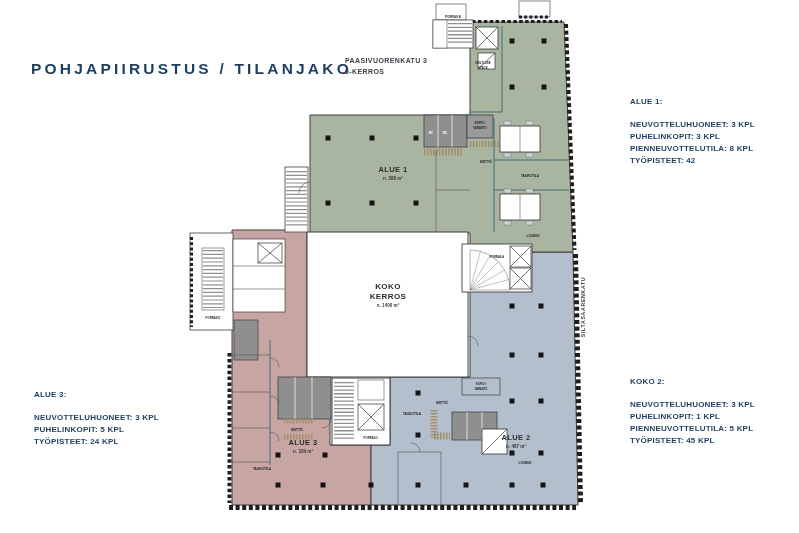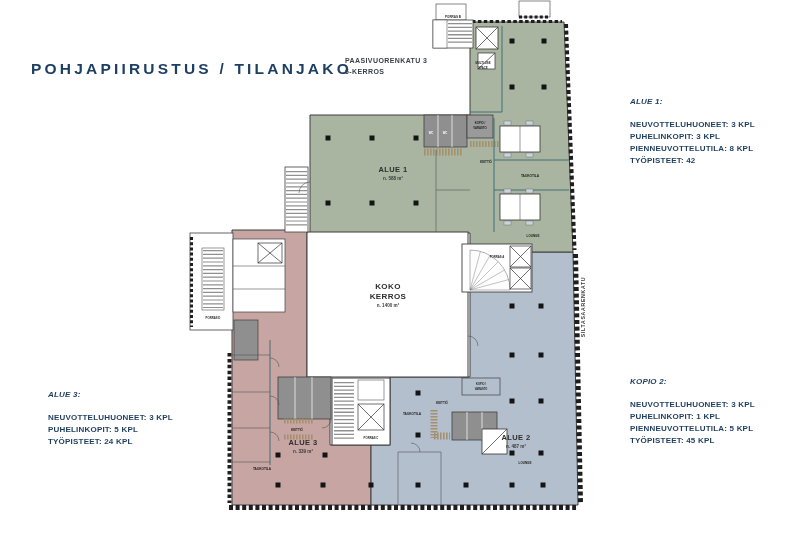--- a/index.html
+++ b/index.html
@@ -3,24 +3,24 @@
 <meta charset="utf-8">
 <style>
   html,body{margin:0;padding:0;}
   body{width:799px;height:533px;background:#ffffff;overflow:hidden;position:relative;
        font-family:"Liberation Sans",sans-serif;}
   .abs{position:absolute;}
   .title{left:31px;top:60px;font-size:15.5px;font-weight:800;letter-spacing:3.2px;color:#1d3f63;}
   .address{left:345px;top:56px;font-size:7px;font-weight:700;letter-spacing:.4px;
            line-height:1.55;color:#3b4148;}
   .stats{font-size:8px;font-weight:700;letter-spacing:.2px;color:#1e3e5f;line-height:1.5;}
-  .stats .heading{margin-bottom:11px;font-style:italic;}
+  .stats .heading{margin-bottom:11px;}
   .stats-a1{left:630px;top:96px;}
   .stats-a2{left:630px;top:376px;}
-  .stats-a3{left:48px;top:389px;}
+  .stats-a3{left:34px;top:389px;}
   svg{position:absolute;left:0;top:0;}
   svg text{font-family:"Liberation Sans",sans-serif;}
   .rl{fill:#1f1f1f;font-weight:700;text-anchor:middle;}
   .wht{fill:#ffffff;}
   .s26{font-size:2.6px}.s28{font-size:2.8px}.s3{font-size:3px}.s32{font-size:3.2px}
   .al{font-size:7.5px;font-weight:800;fill:#2d2d2d;text-anchor:middle;letter-spacing:.4px;}
   .koko{font-size:8px;}
   .as{font-size:4.6px;font-weight:600;fill:#3c3c3c;text-anchor:middle;}
   .street{font-size:5.2px;font-weight:700;fill:#3a3a3a;letter-spacing:.7px;text-anchor:middle;}
   .wall{stroke:#3f3f3f;stroke-width:1;}
@@ -45,21 +45,21 @@
 
 <div class="abs stats stats-a1">
   <div class="heading">ALUE 1:</div>
   <div>NEUVOTTELUHUONEET: 3 KPL</div>
   <div>PUHELINKOPIT: 3 KPL</div>
   <div>PIENNEUVOTTELUTILA: 8 KPL</div>
   <div>TYÖPISTEET: 42</div>
 </div>
 
 <div class="abs stats stats-a2">
-  <div class="heading">KOPIO 2:</div>
+  <div class="heading">KOKO 2:</div>
   <div>NEUVOTTELUHUONEET: 3 KPL</div>
   <div>PUHELINKOPIT: 1 KPL</div>
   <div>PIENNEUVOTTELUTILA: 5 KPL</div>
   <div>TYÖPISTEET: 45 KPL</div>
 </div>
 
 <div class="abs stats stats-a3">
   <div class="heading">ALUE 3:</div>
   <div>NEUVOTTELUHUONEET: 3 KPL</div>
   <div>PUHELINKOPIT: 5 KPL</div>

